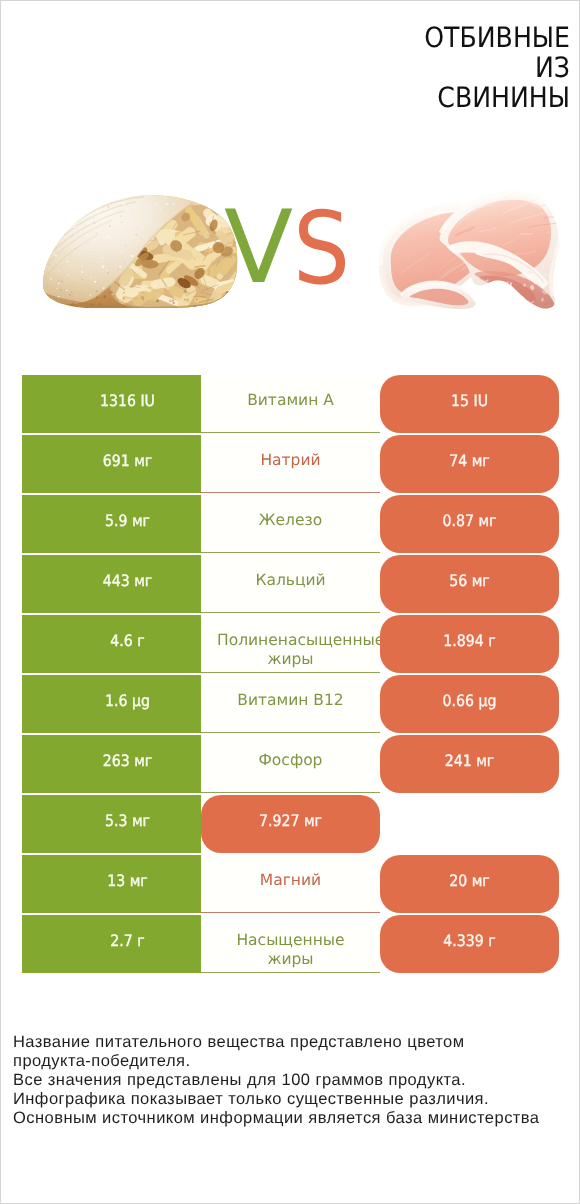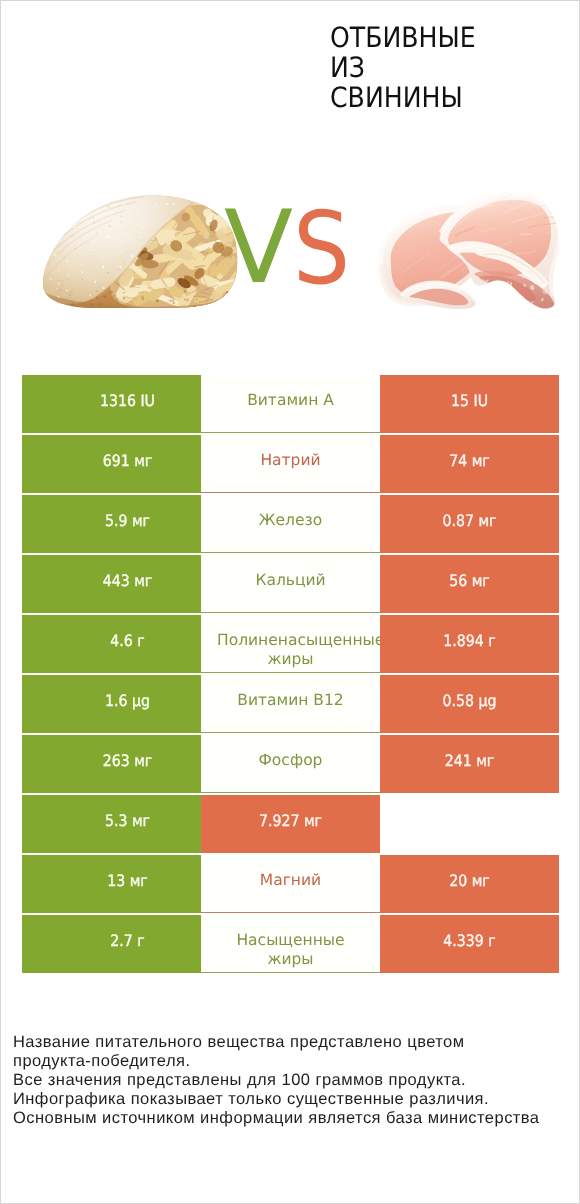--- a/index.html
+++ b/index.html
@@ -2,21 +2,21 @@
 <html><head>
 <meta charset="utf-8">
 <style>
   html,body{margin:0;padding:0;background:#fff;}
   body{width:580px;height:1204px;font-family:"Liberation Sans",sans-serif;
         -webkit-font-smoothing:antialiased;text-rendering:geometricPrecision;}
   .page{position:relative;width:578px;height:1202px;border:1px solid #d5d5d5;
         background:#fff;overflow:hidden;}
 
   
-  .title{position:absolute;text-align:left;font-family:"DejaVu Sans Condensed","DejaVu Sans",sans-serif;
+  .title{position:absolute;text-align:right;font-family:"DejaVu Sans Condensed","DejaVu Sans",sans-serif;
          font-size:28px;line-height:30px;color:#111111;font-weight:400;}
   .title-l{left:4px;top:81px;width:240px;}
   .title-r{left:329px;top:22px;width:240px;}
 
   
   .pimg{position:absolute;}
   #strudel-img{left:41px;top:194px;}
   #pork-img{left:378px;top:190px;}
 
   
@@ -26,21 +26,21 @@
   .vs .s{left:69px;top:1.5px;font-family:"DejaVu Sans Condensed",sans-serif;font-size:100px;color:#e2704f;}
 
   
   .tbl{position:absolute;left:21px;top:374px;width:537px;}
   .row{display:flex;height:58px;margin-bottom:2px;}
   .cell{display:flex;align-items:center;justify-content:center;text-align:center;
         width:179px;box-sizing:border-box;padding-bottom:7px;}
   .cl,.cr{font-family:"DejaVu Sans Condensed","DejaVu Sans",sans-serif;font-size:15.7px;
           -webkit-text-stroke:0.35px currentColor;}
   .cl{background:#83a830;color:#fbfdf2;padding-left:32px;}
-  .cr{background:#e06e4a;color:#fdf6f2;}
+  .cr{background:#e06e4a;color:#fdf6f2;border-radius:20px;}
   .cm{background:#fffffc;font-family:"DejaVu Sans",sans-serif;font-size:15.5px;
       line-height:18.6px;box-sizing:border-box;align-items:flex-start;
       padding-top:16px;padding-bottom:16px;}
   .cm.g{color:#7f9543;border-bottom:1px solid #8fa457;}
   .cm.r{color:#c4654b;border-bottom:1px solid #c27e6c;}
   .cm span{display:block;width:147px;text-align:center;}
 
   
   .foot{position:absolute;left:12px;top:1032px;width:578px;text-align:left;
         font-family:"Liberation Sans",sans-serif;font-size:16.5px;letter-spacing:0.45px;
@@ -667,21 +667,21 @@
         <div class="cell cm g">
           <span>Полиненасыщенные жиры</span>
         </div>
         <div class="cell cr">1.894 г</div>
       </div>
       <div class="row">
         <div class="cell cl">1.6 µg</div>
         <div class="cell cm g">
           <span>Витамин B12</span>
         </div>
-        <div class="cell cr">0.58 µg</div>
+        <div class="cell cr">0.66 µg</div>
       </div>
       <div class="row">
         <div class="cell cl">263 мг</div>
         <div class="cell cm g">
           <span>Фосфор</span>
         </div>
         <div class="cell cr">241 мг</div>
       </div>
       <div class="row">
         <div class="cell cl">5.3 мг</div>

